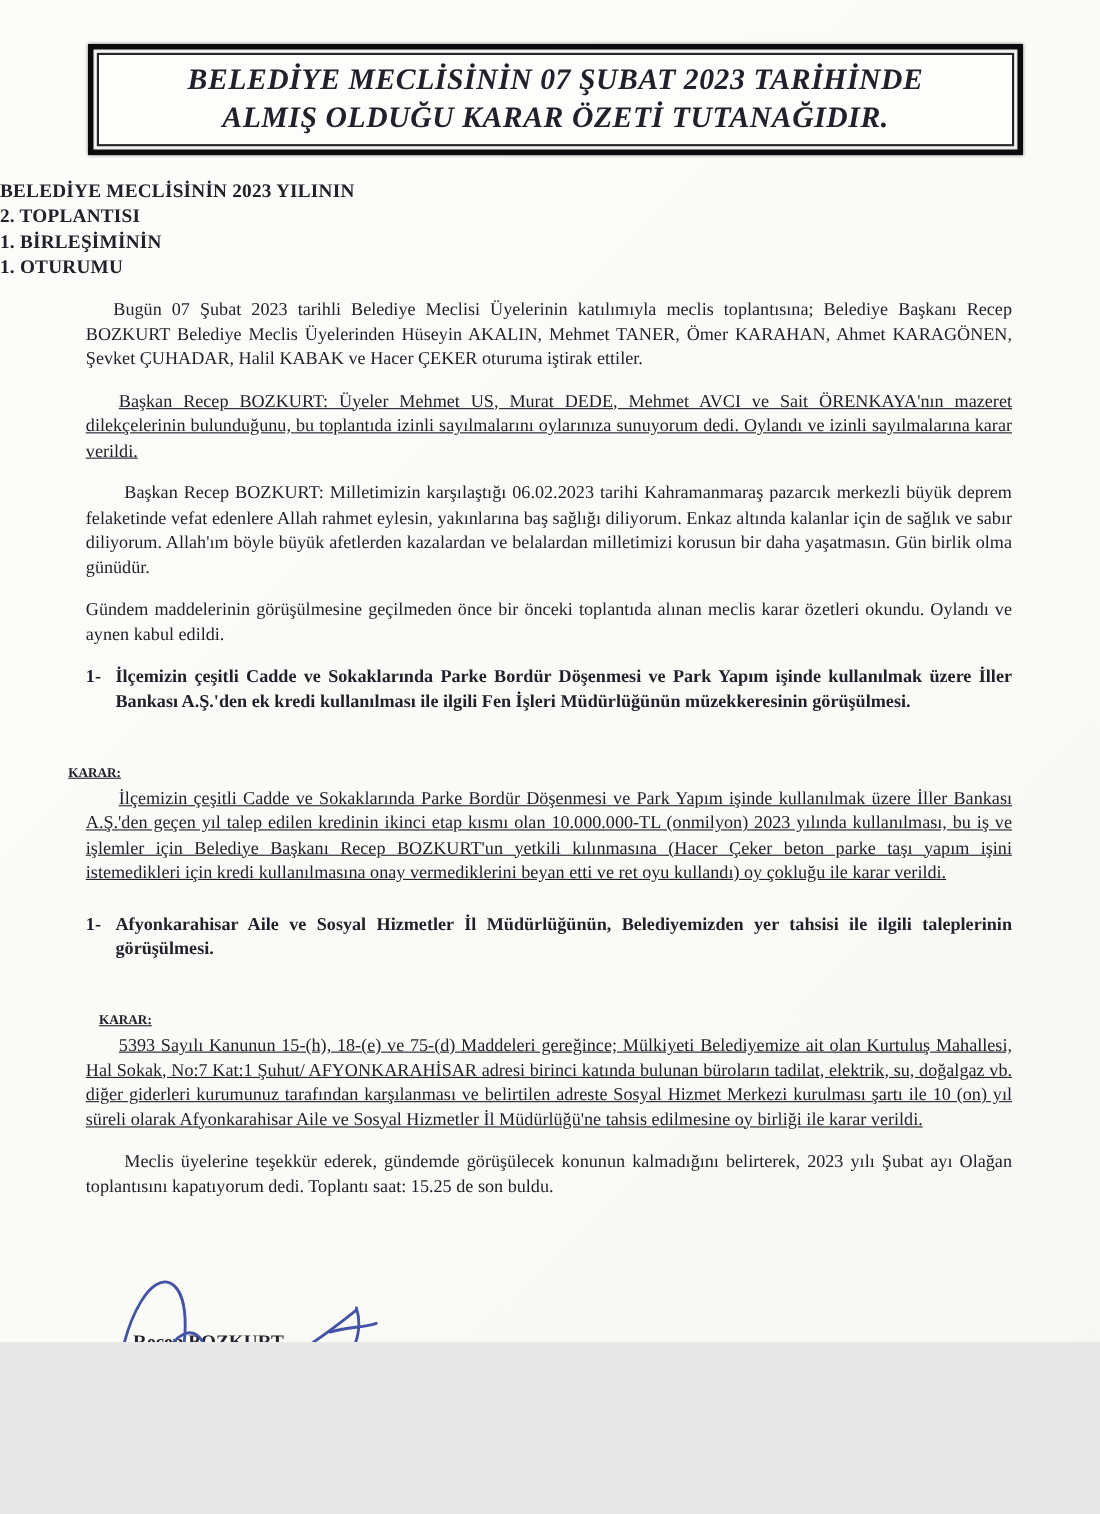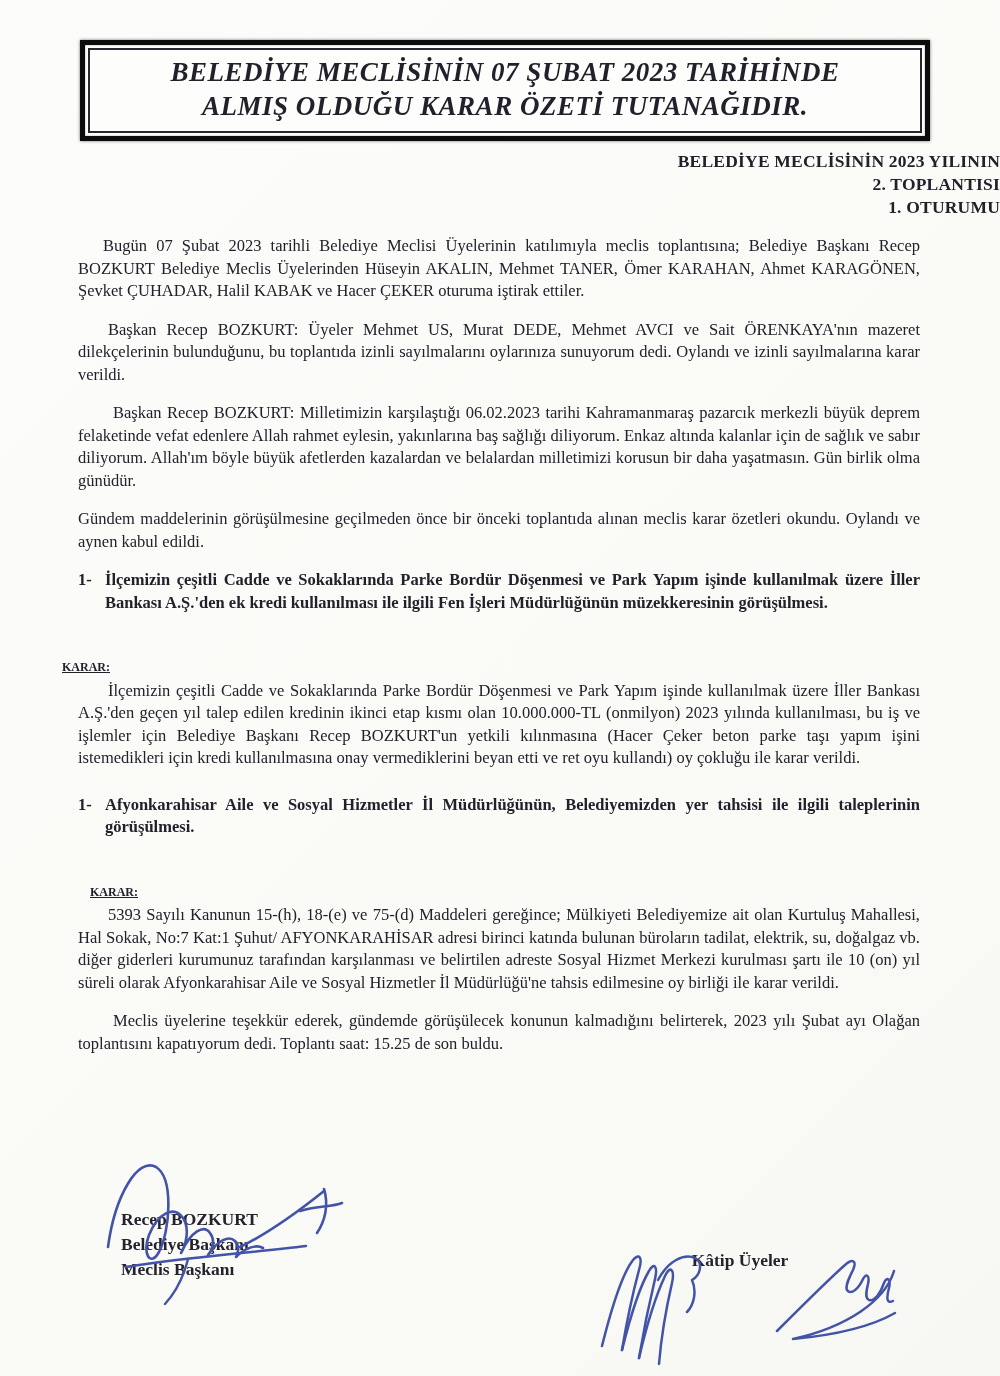--- a/index.html
+++ b/index.html
@@ -1,18 +1,18 @@
 <!DOCTYPE html>
 <html lang="tr"><head>
 <meta charset="utf-8">
 <style>
   html,body{margin:0;padding:0;background:#e8e8e8;}
   .page{
     position:relative;
-    width:1000px;height:1376px;
+    width:1000px;height:1220px;
     margin:0 auto;
     background:linear-gradient(135deg,#fcfcfa 0%,#fafaf7 60%,#f7f7f4 100%);
     font-family:"Liberation Serif","DejaVu Serif",serif;
     color:#21212b;
     overflow:hidden;
   }
   
   .title-box{
     margin:40px 70px 0 80px;
     border:5px solid #0b0b0e;
@@ -25,37 +25,37 @@
     text-align:center;
     font-style:italic;
     font-weight:bold;
     font-size:27px;
     line-height:34px;
     padding:5px 8px 8px;
     letter-spacing:.5px;
   }
   
   .subheaders{
-    margin-top:9px;
-    text-align:right;
+    margin-top:21px;
+    text-align:left;
     font-weight:bold;
     font-size:17.5px;
     line-height:23px;
     letter-spacing:.2px;
   }
   
   .body-text{
     margin:8px 64px 0 62px;
     text-align:justify;
     font-size:16.5px;
     line-height:22.5px;
   }
   .body-text p{margin:16px;}
   .ind25{text-indent:25px;}
-  .ind30{text-indent:30px;}
+  .ind30{text-indent:30px;text-decoration:underline;}
   .ind35{text-indent:35px;}
   .ind42{text-indent:42px;}
   .agenda{
     font-weight:bold;
     margin-top:15px;
     padding-left:27px;
     position:relative;
   }
   .agenda .num{position:absolute;left:0;top:0;}
   .karar-label{
@@ -90,20 +90,21 @@
   <div class="title-box">
     <div class="title-box-inner">
       <div>BELEDİYE MECLİSİNİN 07 ŞUBAT 2023 TARİHİNDE</div>
       <div>ALMIŞ OLDUĞU KARAR ÖZETİ TUTANAĞIDIR.</div>
     </div>
   </div>
 
   <div class="subheaders">
     <div>BELEDİYE MECLİSİNİN 2023 YILININ</div>
     <div>2. TOPLANTISI</div>
+    <div>1. BİRLEŞİMİNİN</div>
     <div>1. OTURUMU</div>
   </div>
 
   <div class="body-text">
     <p class="ind25">Bugün 07 Şubat 2023 tarihli Belediye Meclisi Üyelerinin katılımıyla meclis toplantısına; Belediye Başkanı Recep BOZKURT Belediye Meclis Üyelerinden Hüseyin AKALIN, Mehmet TANER, Ömer KARAHAN, Ahmet KARAGÖNEN, Şevket ÇUHADAR, Halil KABAK ve Hacer ÇEKER oturuma iştirak ettiler.</p>
     <p class="ind30">Başkan Recep BOZKURT: Üyeler Mehmet US, Murat DEDE, Mehmet AVCI ve Sait ÖRENKAYA'nın mazeret dilekçelerinin bulunduğunu, bu toplantıda izinli sayılmalarını oylarınıza sunuyorum dedi. Oylandı ve izinli sayılmalarına karar verildi.</p>
     <p class="ind35">Başkan Recep BOZKURT: Milletimizin karşılaştığı 06.02.2023 tarihi Kahramanmaraş pazarcık merkezli büyük deprem felaketinde vefat edenlere Allah rahmet eylesin, yakınlarına baş sağlığı diliyorum. Enkaz altında kalanlar için de sağlık ve sabır diliyorum. Allah'ım böyle büyük afetlerden kazalardan ve belalardan milletimizi korusun bir daha yaşatmasın. Gün birlik olma günüdür.</p>
     <p>Gündem maddelerinin görüşülmesine geçilmeden önce bir önceki toplantıda alınan meclis karar özetleri okundu. Oylandı ve aynen kabul edildi.</p>
 
     

